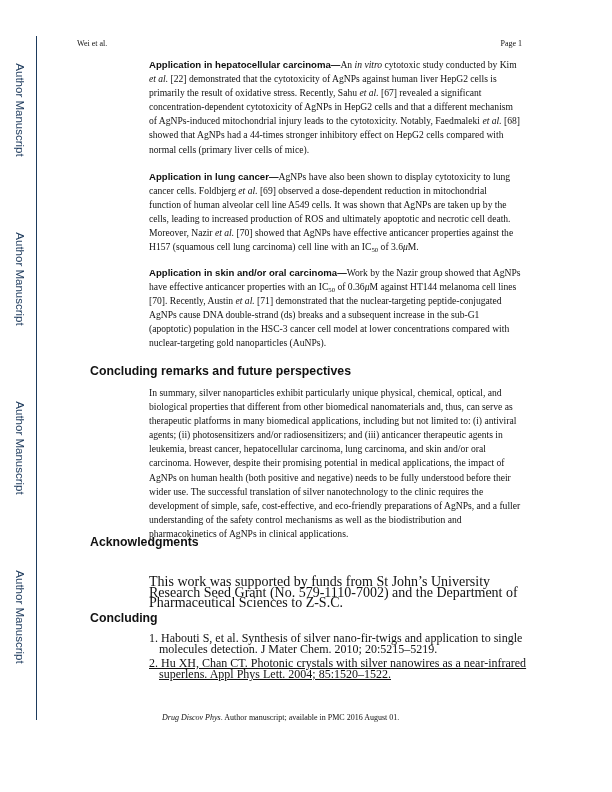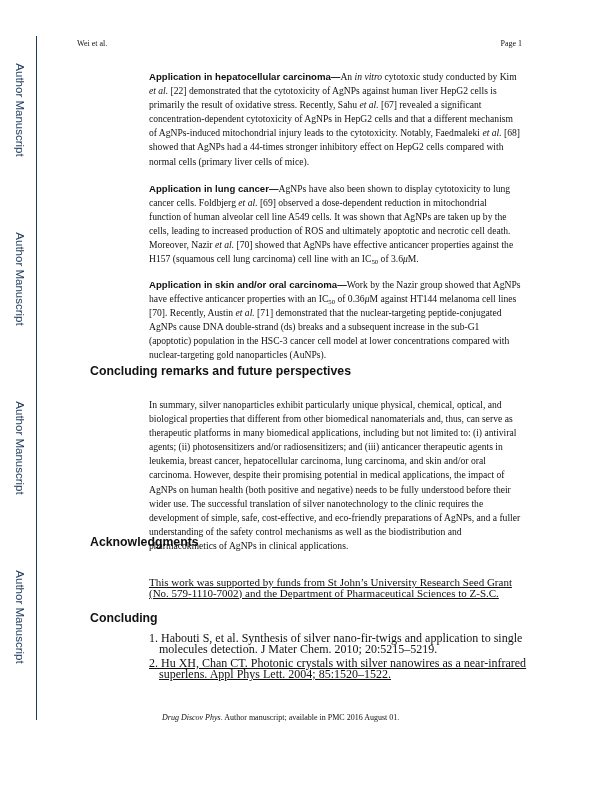--- a/index.html
+++ b/index.html
@@ -3,24 +3,24 @@
 <meta charset="utf-8">
 <style>
   html, body { margin:0; padding:0; background:#ffffff; }
   body { width:612px; height:792px; position:relative; overflow:hidden; font-family:"Liberation Serif", serif; color:#111; }
   .sidebar-rule { position:absolute; left:36px; top:36px; width:1px; height:684px; background:#1d3a5c; }
   .side-label { position:absolute; left:8px; width:24px; height:100px; display:flex; align-items:center; justify-content:center; }
   .side-label span { display:block; transform:rotate(90deg); white-space:nowrap; font-family:"Liberation Sans", sans-serif; font-size:11.5px; color:#1d3a5c; }
   .running-head { position:absolute; top:39px; font-size:8px; }
   .rh-left { left:77px;text-align:center; }
   .rh-right { right:90px; }
-  .block { position:absolute; left:149px; width:372px; font-size:9.6px; line-height:14.1px;margin-top:12px; }
+  .block { position:absolute; left:149px; width:372px; font-size:9.6px; line-height:14.1px; }
   .lead { font-family:"Liberation Sans", sans-serif; font-weight:bold; font-size:9.6px; }
   .sec-head { position:absolute; left:90px; font-family:"Liberation Sans", sans-serif; font-weight:bold; font-size:12.3px; }
-  .small { position:absolute; left:149px; width:372px; font-size:11px; line-height:10.6px;text-decoration:underline; }
+  .small { position:absolute; left:149px; width:372px; font-size:14px; line-height:10.6px; }
   .ref { position:absolute; left:149px; width:372px; font-size:12px; line-height:11px; padding-left:10px; text-indent:-10px; }
   .footer { position:absolute; top:713px; left:162px; font-size:8px; }
   i { font-style:italic; }
   sub { font-size:70%; vertical-align:-2px; line-height:0; }
 </style>
 </head>
 <body>
 
 <div class="sidebar-rule"></div>
 <div class="side-label" style="top:60px;">

